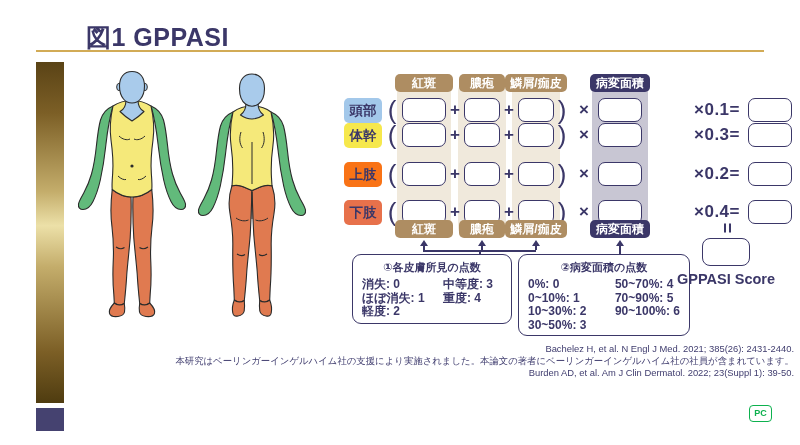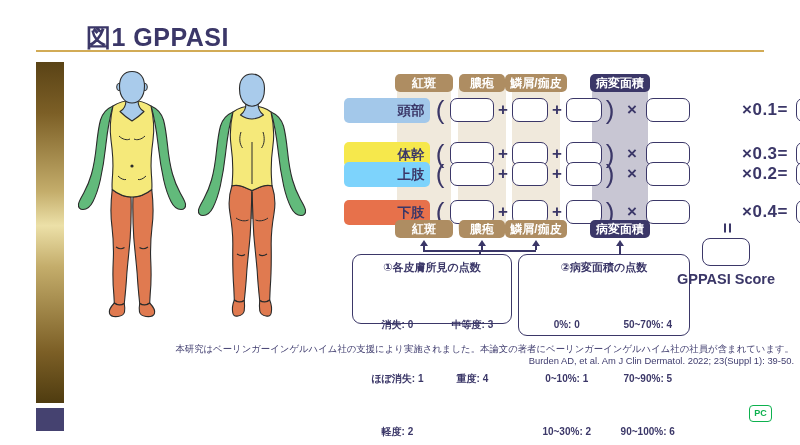--- a/index.html
+++ b/index.html
@@ -11,39 +11,39 @@
   .side-bar{left:36px;top:62px;width:28px;height:341px;
     background:linear-gradient(180deg,#5a4316 0%,#7c5f26 15%,#c4ad6b 38%,#ece0a8 48%,#c4ad6b 60%,#7c5f26 85%,#4f3c10 100%);}
   .side-square{left:36px;top:408px;width:28px;height:23px;background:#454270;}
 
   .band{top:83px;height:153px;border-radius:8px;}
   .colhead{height:18px;border-radius:5px;color:#fff;font-size:12px;font-weight:bold;
            text-align:center;line-height:18px;white-space:nowrap;overflow:hidden;}
 
   .score-row{display:flex;align-items:center;height:26px;left:344px;}
   .row-label{width:38px;height:25px;border-radius:5px;font-size:13.5px;font-weight:bold;
-             text-align:center;line-height:25px;flex:none;color:#3b3768;padding-left:48px;}
+             text-align:center;line-height:25px;flex:none;color:#3b3768;}
   .op{font-weight:bold;font-size:17px;text-align:center;flex:none;line-height:26px;}
   .paren{font-size:26px;font-weight:500;line-height:22px;}
   .sbox{background:#fff;border:1.6px solid #3b3768;border-radius:7px;height:24px;flex:none;box-sizing:border-box;}
   .w-open{width:20px}.w-b1{width:44px}.w-plus{width:18px}.w-b2{width:36px}
   .w-close{width:16px}.w-times{width:28px}.w-mult{width:62px;letter-spacing:0.5px;padding-left:44px;}.w-res{width:44px}
 
   .arrowhead{width:0;height:0;border-left:4.5px solid transparent;border-right:4.5px solid transparent;
              border-bottom:6px solid #3b3768;}
   .vline{width:1.5px;background:#3b3768;}
   .hline{height:1.5px;background:#3b3768;}
 
   .legend{border:1.6px solid #3b3768;border-radius:9px;background:#fff;box-sizing:border-box;}
   .legend-title{text-align:center;font-size:11px;font-weight:bold;margin-top:5px;}
   .legend-cols{display:flex;padding:3px 9px 0 9px;}
   .lcol{display:flex;flex-direction:column;}
   .lcol.first{flex:1.2;margin-right:10px;}
   .lcol.second{flex:1;}
-  .lentry{display:flex;justify-content:center;font-size:10px;font-weight:bold;line-height:13.5px;white-space:nowrap;margin-top:40px;}
+  .lentry{display:flex;justify-content:flex-start;font-size:12px;font-weight:bold;line-height:13.5px;white-space:nowrap;}
 
   .equals-rot{left:712px;top:221px;width:28px;height:14px;line-height:13px;text-align:center;
               font-size:18px;font-weight:bold;transform:rotate(90deg);}
   .final-box{left:702px;top:238px;width:48px;height:28px;background:#fff;border:1.8px solid #3b3768;
              border-radius:8px;box-sizing:border-box;}
   .score-label{left:650px;top:271px;width:152px;text-align:center;font-size:14.5px;font-weight:bold;}
 
   .refs{right:6px;top:343px;width:760px;text-align:right;font-size:9.4px;line-height:12.2px;color:#3f3c6e;}
   .logo{left:749px;top:405px;width:21px;height:15px;border:1.5px solid #0db14e;border-radius:4px;
         color:#0db14e;font-size:9px;font-weight:bold;text-align:center;line-height:15px;box-sizing:content-box;}
@@ -115,37 +115,37 @@
     <div class="sbox w-b2"></div>
     <span class="op w-plus">+</span>
     <div class="sbox w-b2"></div>
     <span class="op paren w-close">)</span>
     <span class="op w-times">×</span>
     <div class="sbox w-b1"></div>
     <span class="op w-mult">×0.1=</span>
     <div class="sbox w-res"></div>
   </div>
 
-  <div class="abs score-row" style="top:141px">
+  <div class="abs score-row" style="top:122px">
     <div class="row-label" style="background-color: rgb(246, 232, 76);">体幹</div>
     <span class="op paren w-open">(</span>
     <div class="sbox w-b1"></div>
     <span class="op w-plus">+</span>
     <div class="sbox w-b2"></div>
     <span class="op w-plus">+</span>
     <div class="sbox w-b2"></div>
     <span class="op paren w-close">)</span>
     <span class="op w-times">×</span>
     <div class="sbox w-b1"></div>
     <span class="op w-mult">×0.3=</span>
     <div class="sbox w-res"></div>
   </div>
 
   <div class="abs score-row" style="top:161px">
-    <div class="row-label" style="background-color: #7dd3fc;">上肢</div>
+    <div class="row-label" style="background-color: #f97316;">上肢</div>
     <span class="op paren w-open">(</span>
     <div class="sbox w-b1"></div>
     <span class="op w-plus">+</span>
     <div class="sbox w-b2"></div>
     <span class="op w-plus">+</span>
     <div class="sbox w-b2"></div>
     <span class="op paren w-close">)</span>
     <span class="op w-times">×</span>
     <div class="sbox w-b1"></div>
     <span class="op w-mult">×0.2=</span>
@@ -250,19 +250,20 @@
           </div>
       </div>
     </div>
   </div>
 
   <div class="abs equals-rot">=</div>
   <div class="abs final-box"></div>
   <div class="abs score-label">GPPASI Score</div>
 
   <div class="abs refs">
+    <div>Bachelez H, et al. N Engl J Med. 2021; 385(26): 2431-2440.</div>
     <div>本研究はベーリンガーインゲルハイム社の支援により実施されました。本論文の著者にベーリンガーインゲルハイム社の社員が含まれています。</div>
     <div>Burden AD, et al. Am J Clin Dermatol. 2022; 23(Suppl 1): 39-50.</div>
   </div>
 
   <div class="abs logo">PC</div>
 
 </div>
 
 </body></html>

